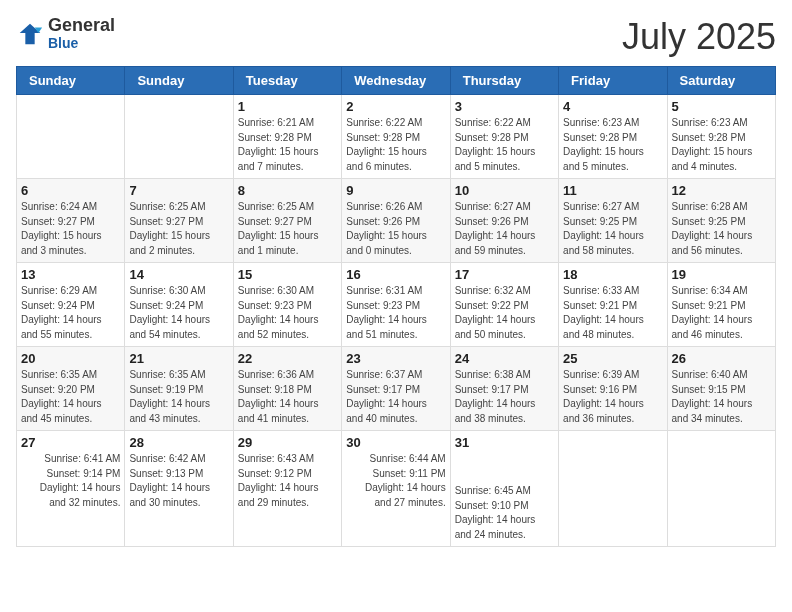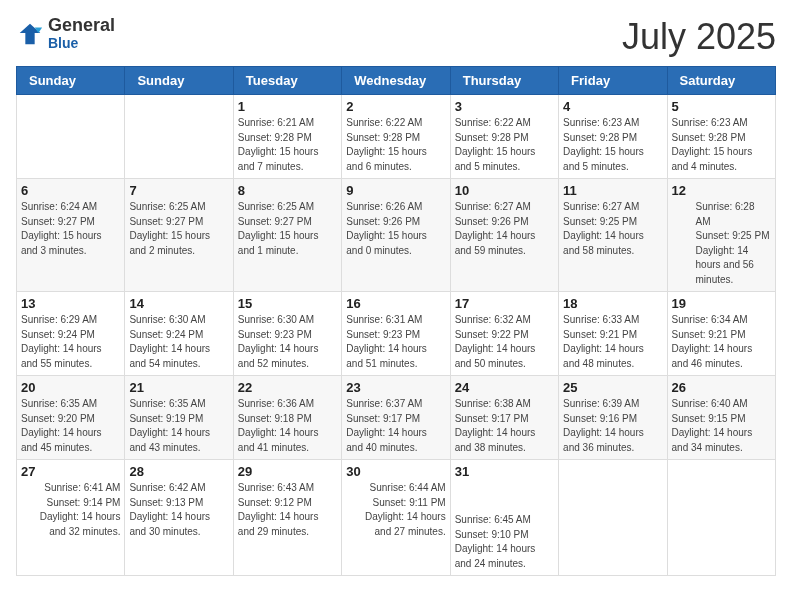--- a/index.html
+++ b/index.html
@@ -193,21 +193,21 @@
 Daylight: 14 hours and 59 minutes.</div>
         </td>
         <td>
           <span class="day-number">11</span>
           <div class="day-info" style="white-space: pre-line;">Sunrise: 6:27 AM
 Sunset: 9:25 PM
 Daylight: 14 hours and 58 minutes.</div>
         </td>
         <td>
           <span class="day-number">12</span>
-          <div class="day-info" style="white-space: pre-line; margin-left: 24px;">Sunrise: 6:28 AM
+          <div class="day-info" style="white-space: pre-line;">Sunrise: 6:28 AM
 Sunset: 9:25 PM
 Daylight: 14 hours and 56 minutes.</div>
         </td>
       </tr>
       <tr>
         <td>
           <span class="day-number">13</span>
           <div class="day-info" style="white-space: pre-line;">Sunrise: 6:29 AM
 Sunset: 9:24 PM
 Daylight: 14 hours and 55 minutes.</div>

